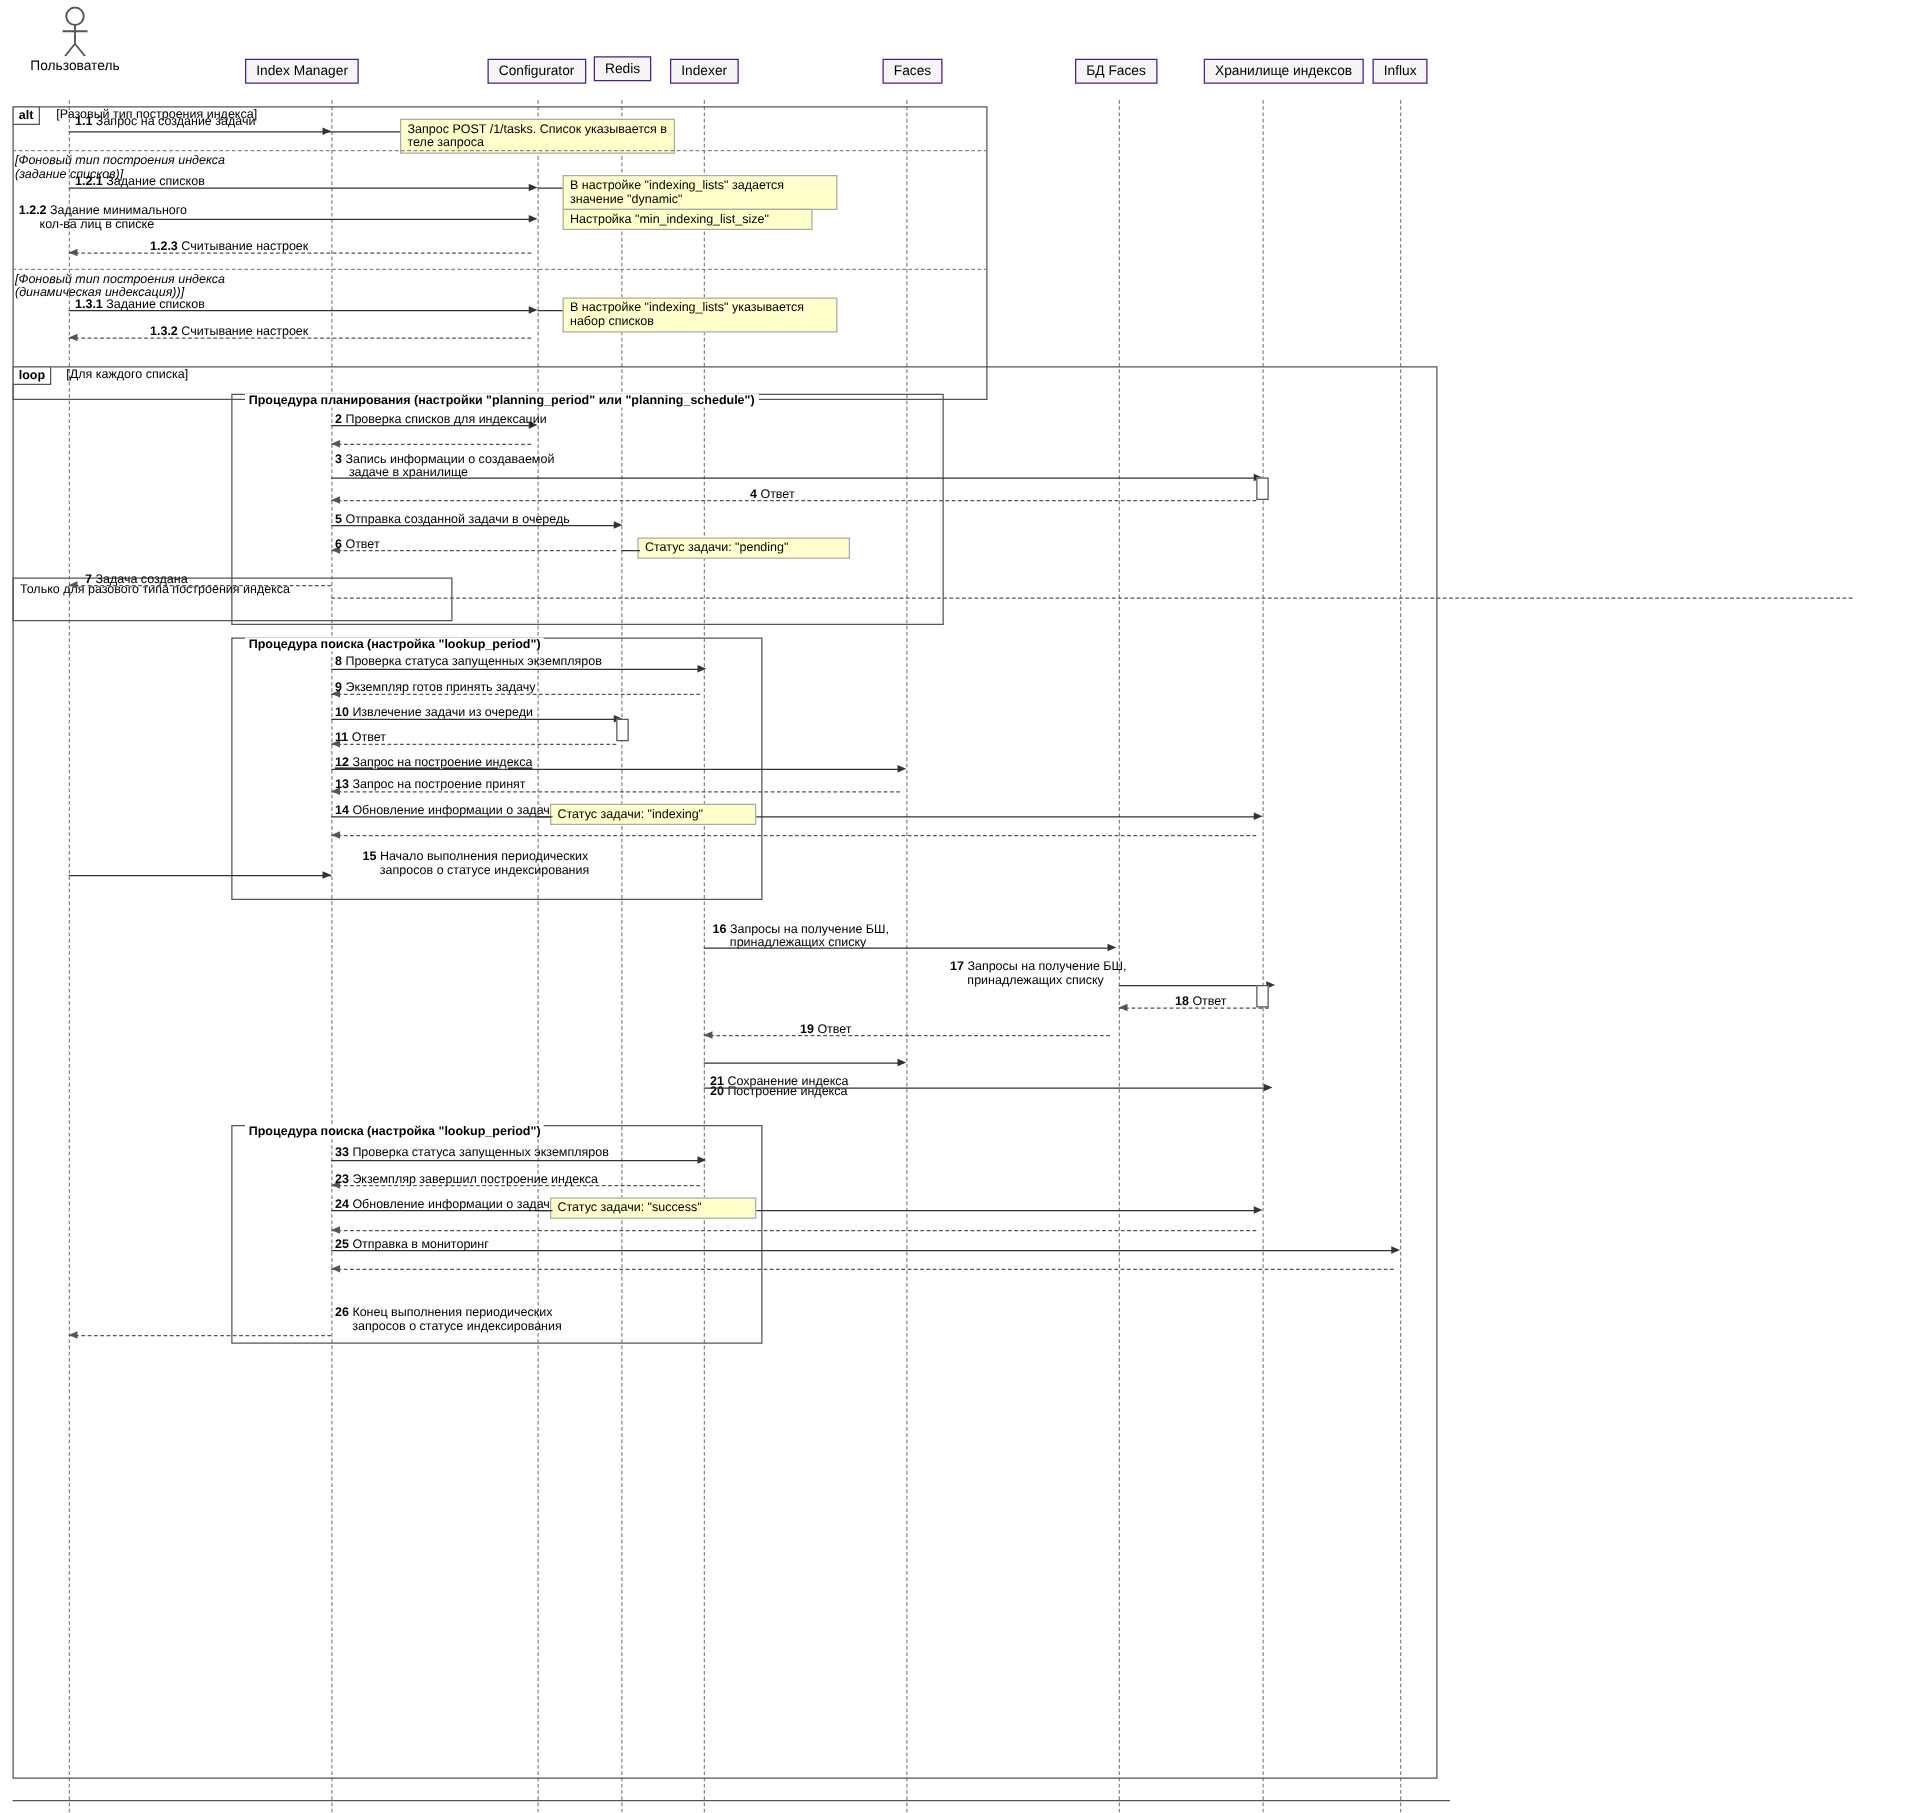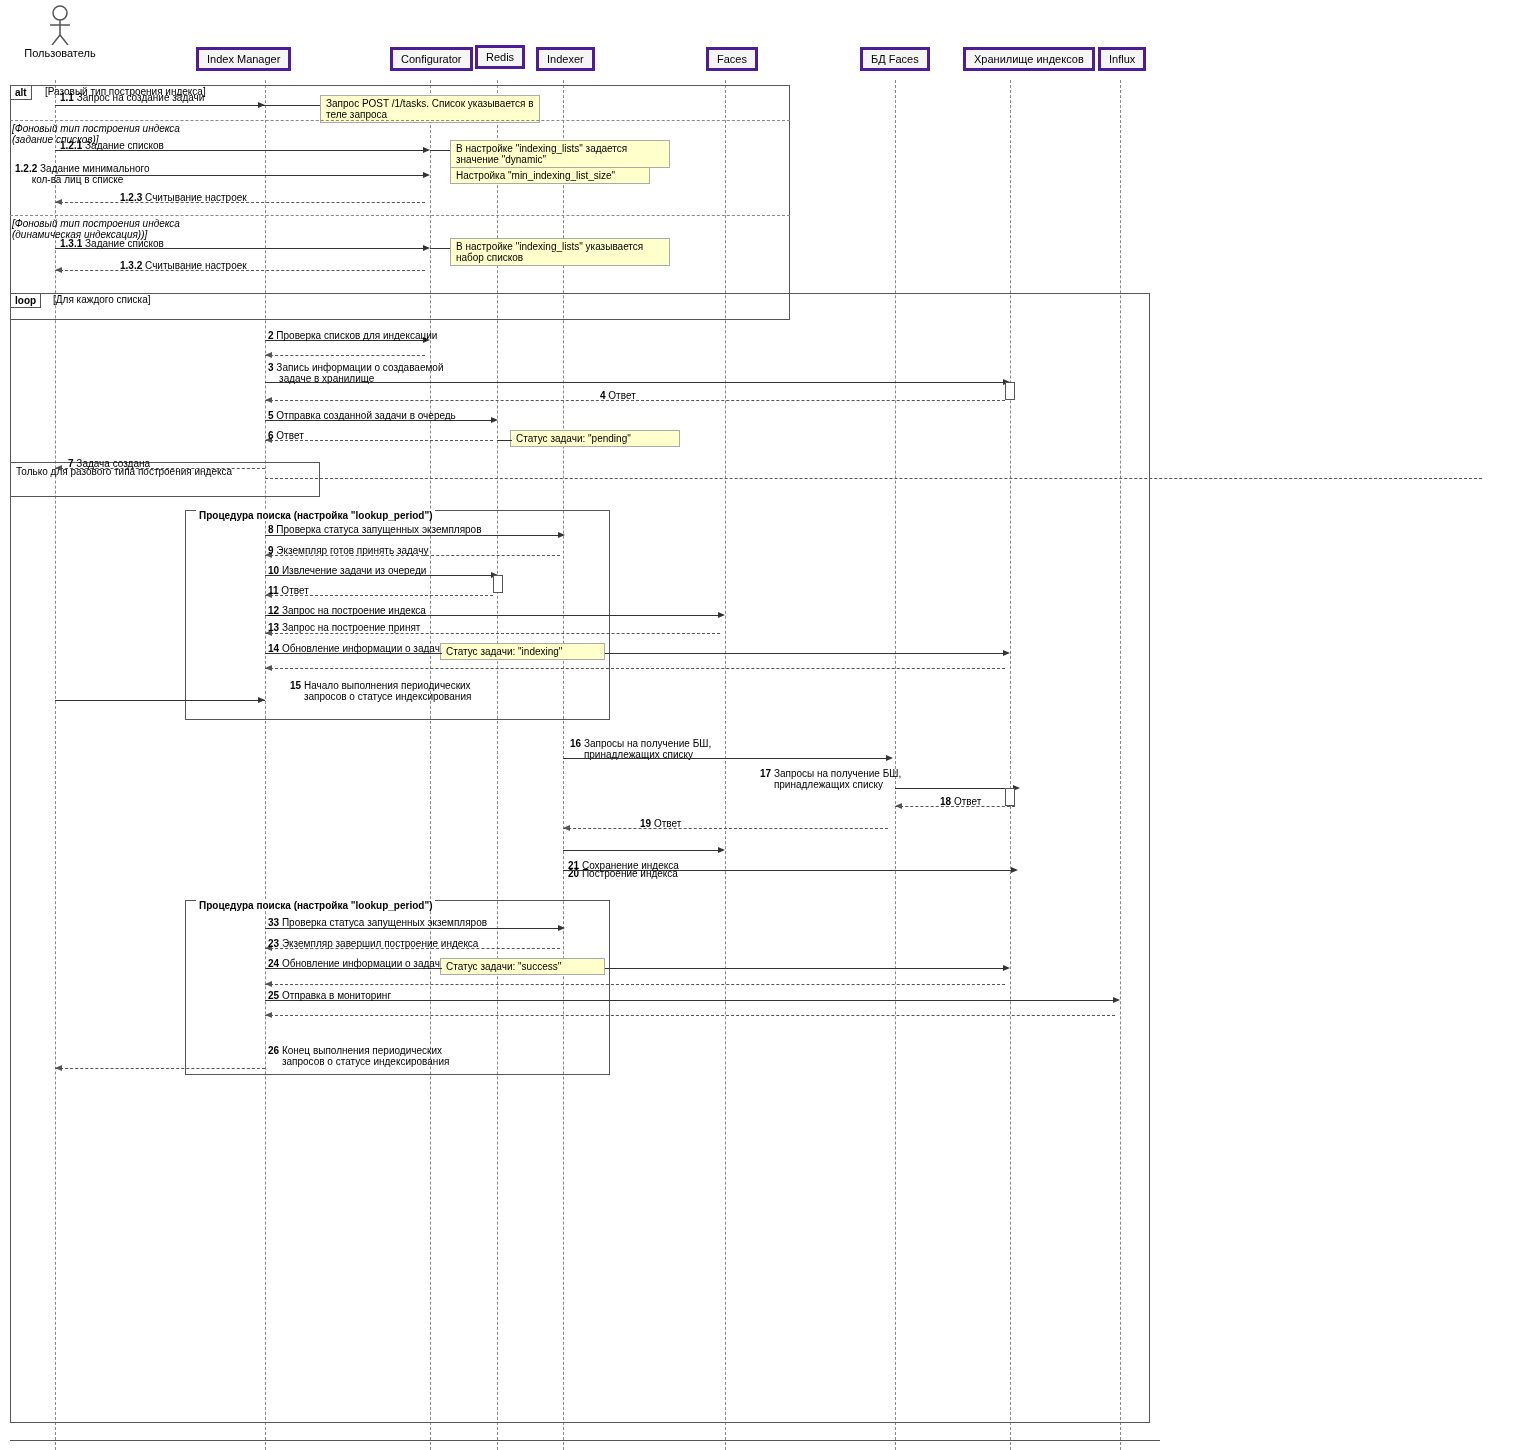--- a/index.html
+++ b/index.html
@@ -14,21 +14,21 @@
     }
     .diagram-container {
       position: relative;
       width: 1537px;
       min-height: 1450px;
       background: #fff;
     }
     
     .actor-box {
       position: absolute;
-      border: 3px solid #4c1d95;
+      border: 1px solid #4c1d95;
       background: #f5f5f5;
       padding: 3px 8px;
       text-align: center;
       font-size: 11px;
       white-space: nowrap;
     }
     .actor-person {
       position: absolute;
       text-align: center;
       font-size: 11px;
@@ -221,20 +221,23 @@
 
   <div style="position:absolute; left:55px; top:270px; width:370px; height:0; border-top:1px dashed #555;"></div>
   <div style="position:absolute; left:55px; top:267px; border-right:7px solid #555; border-top:3px solid transparent; border-bottom:3px solid transparent;"></div>
   <span class="arrow-label" style="left:120px; top:260px;"><span class="seq-number">1.3.2</span> Считывание настроек</span>
 
   <div class="frame-box" style="left:10px; top:293px; width:1140px; height:1130px;">
     <div class="frame-label">loop</div>
     <span class="frame-condition" style="left:38px;">[Для каждого списка]</span>
   </div>
 
+  <div class="proc-box" style="left:185px; top:315px; width:570px; height:185px;">
+    <div class="proc-title">Процедура планирования (настройки "planning_period" или "planning_schedule")</div>
+  </div>
 
   <div style="position:absolute; left:265px; top:340px; width:160px; height:1px; background:#333;"></div>
   <div style="position:absolute; left:423px; top:337px; border-left:7px solid #333; border-top:3px solid transparent; border-bottom:3px solid transparent;"></div>
   <span class="arrow-label" style="left:268px; top:330px;"><span class="seq-number">2</span> Проверка списков для индексации</span>
 
   <div style="position:absolute; left:265px; top:355px; width:160px; height:0; border-top:1px dashed #555;"></div>
   <div style="position:absolute; left:265px; top:352px; border-right:7px solid #555; border-top:3px solid transparent; border-bottom:3px solid transparent;"></div>
 
   <span class="arrow-label" style="left:268px; top:362px;"><span class="seq-number">3</span> Запись информации о создаваемой<br>&nbsp;&nbsp;&nbsp; задаче в хранилище</span>
   <div style="position:absolute; left:265px; top:382px; width:740px; height:1px; background:#333;"></div>
@@ -252,21 +255,21 @@
 
   <div style="position:absolute; left:265px; top:440px; width:228px; height:0; border-top:1px dashed #555;"></div>
   <div style="position:absolute; left:265px; top:437px; border-right:7px solid #555; border-top:3px solid transparent; border-bottom:3px solid transparent;"></div>
   <span class="arrow-label" style="left:268px; top:430px;"><span class="seq-number">6</span> Ответ</span>
 
   <div class="note-box" style="left:510px; top:430px; width:170px;">
     Статус задачи: "pending"
   </div>
   <div style="position:absolute; left:497px; top:440px; width:15px; height:1px; background:#333;"></div>
 
-  <div class="frame-box" style="left:10px; top:462px; width:310px; height:35px;">
+  <div class="frame-box" style="left:10px; top:462px; width:352px; height:35px;">
     <span style="position:absolute; top:3px; left:5px; font-size:10px;">Только для разового типа построения индекса</span>
   </div>
 
   <div style="position:absolute; left:265px; top:478px; width:-210px; height:0; border-top:1px dashed #555; right:55px;"></div>
   <div style="position:absolute; left:55px; top:468px; width:210px; height:0; border-top:1px dashed #555;"></div>
   <div style="position:absolute; left:55px; top:465px; border-right:7px solid #555; border-top:3px solid transparent; border-bottom:3px solid transparent;"></div>
   <span class="arrow-label" style="left:68px; top:458px;"><span class="seq-number">7</span> Задача создана</span>
 
   <div class="proc-box" style="left:185px; top:510px; width:425px; height:210px;">
     <div class="proc-title">Процедура поиска (настройка "lookup_period")</div>

